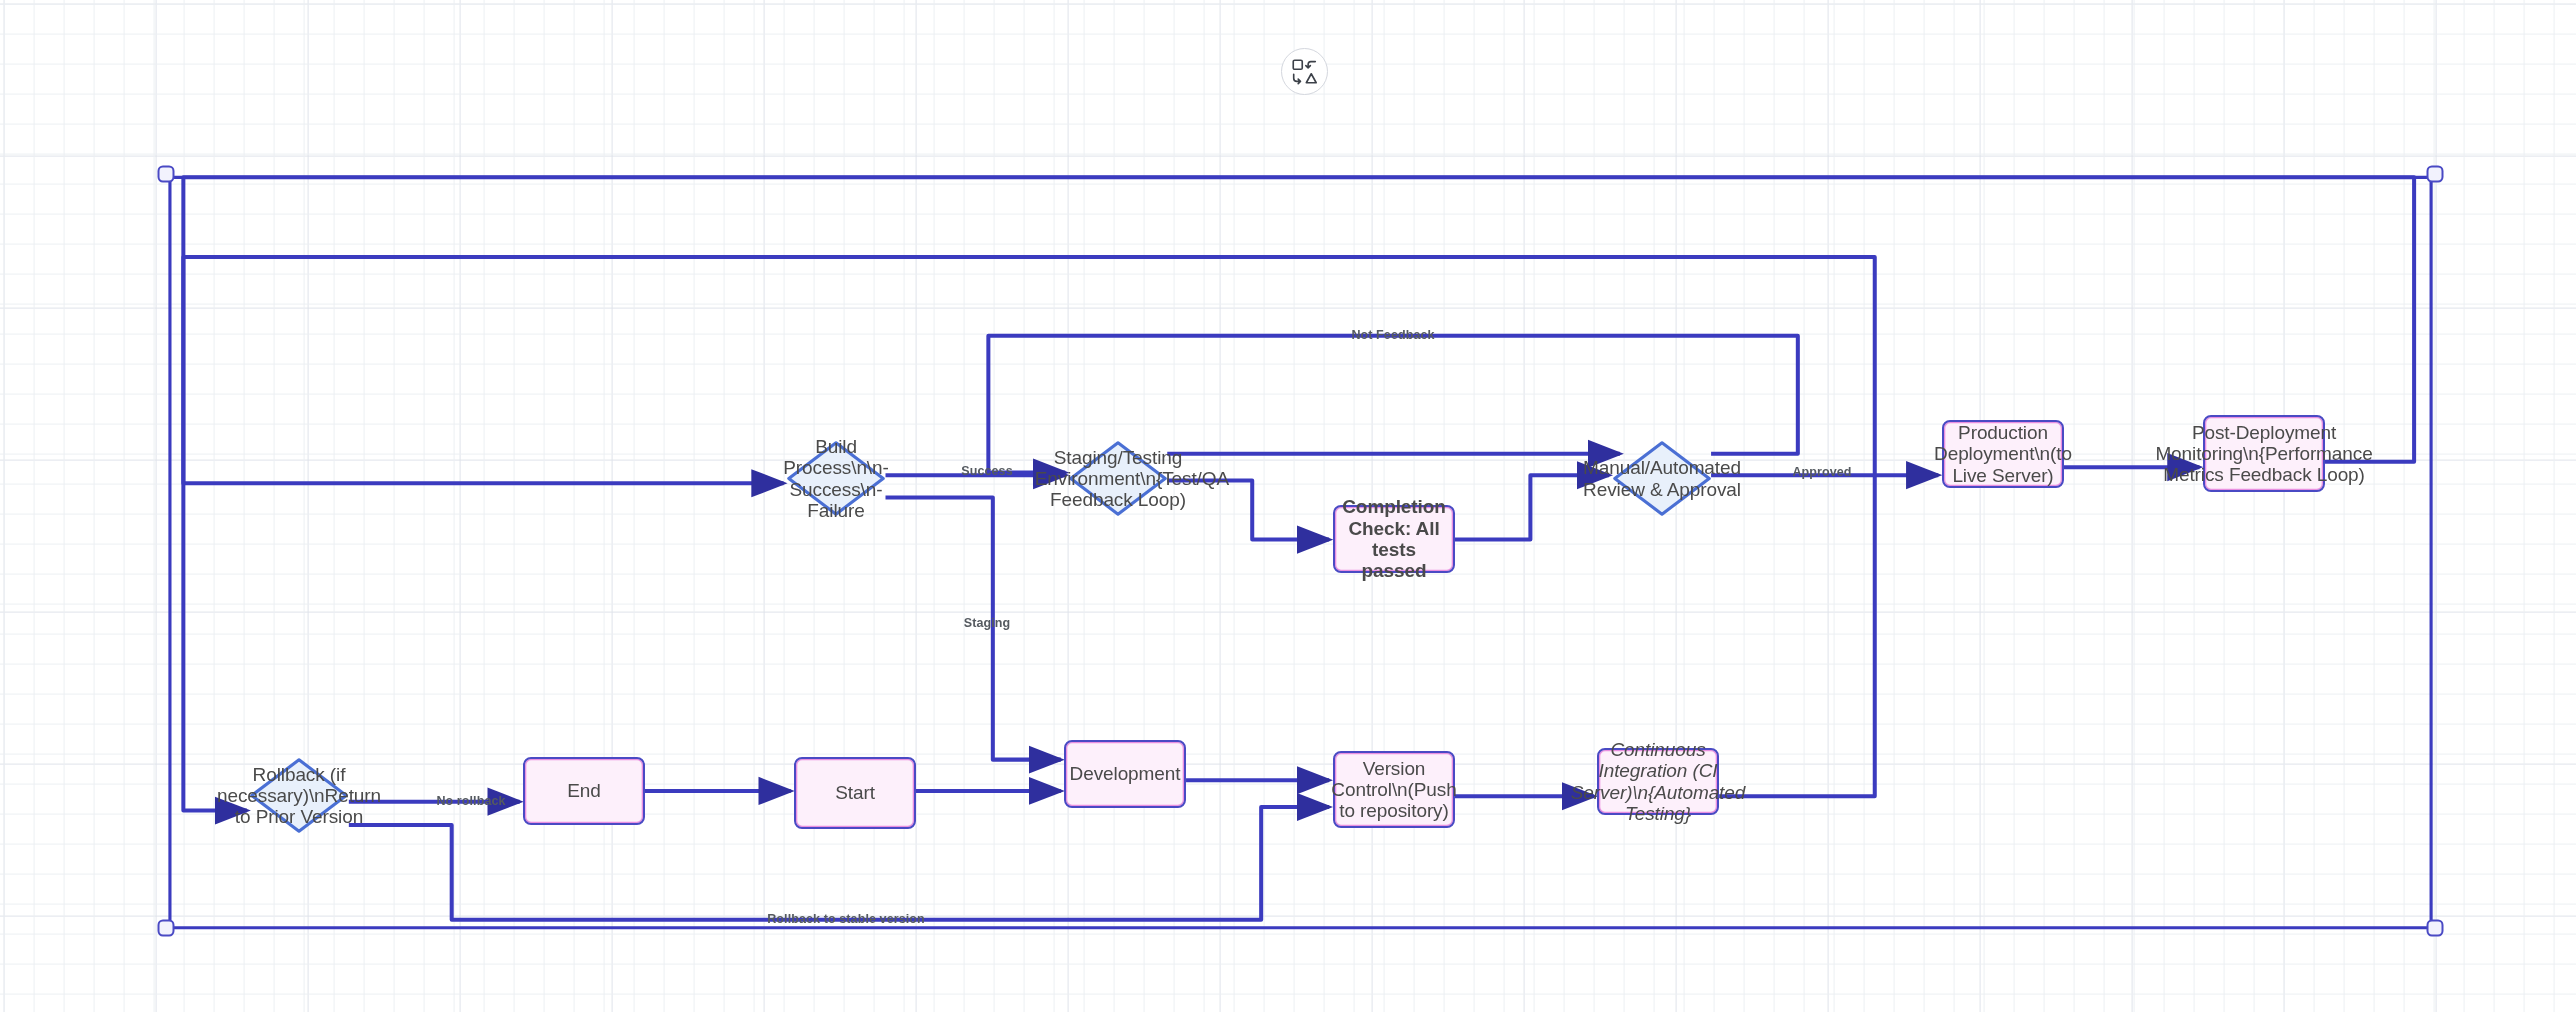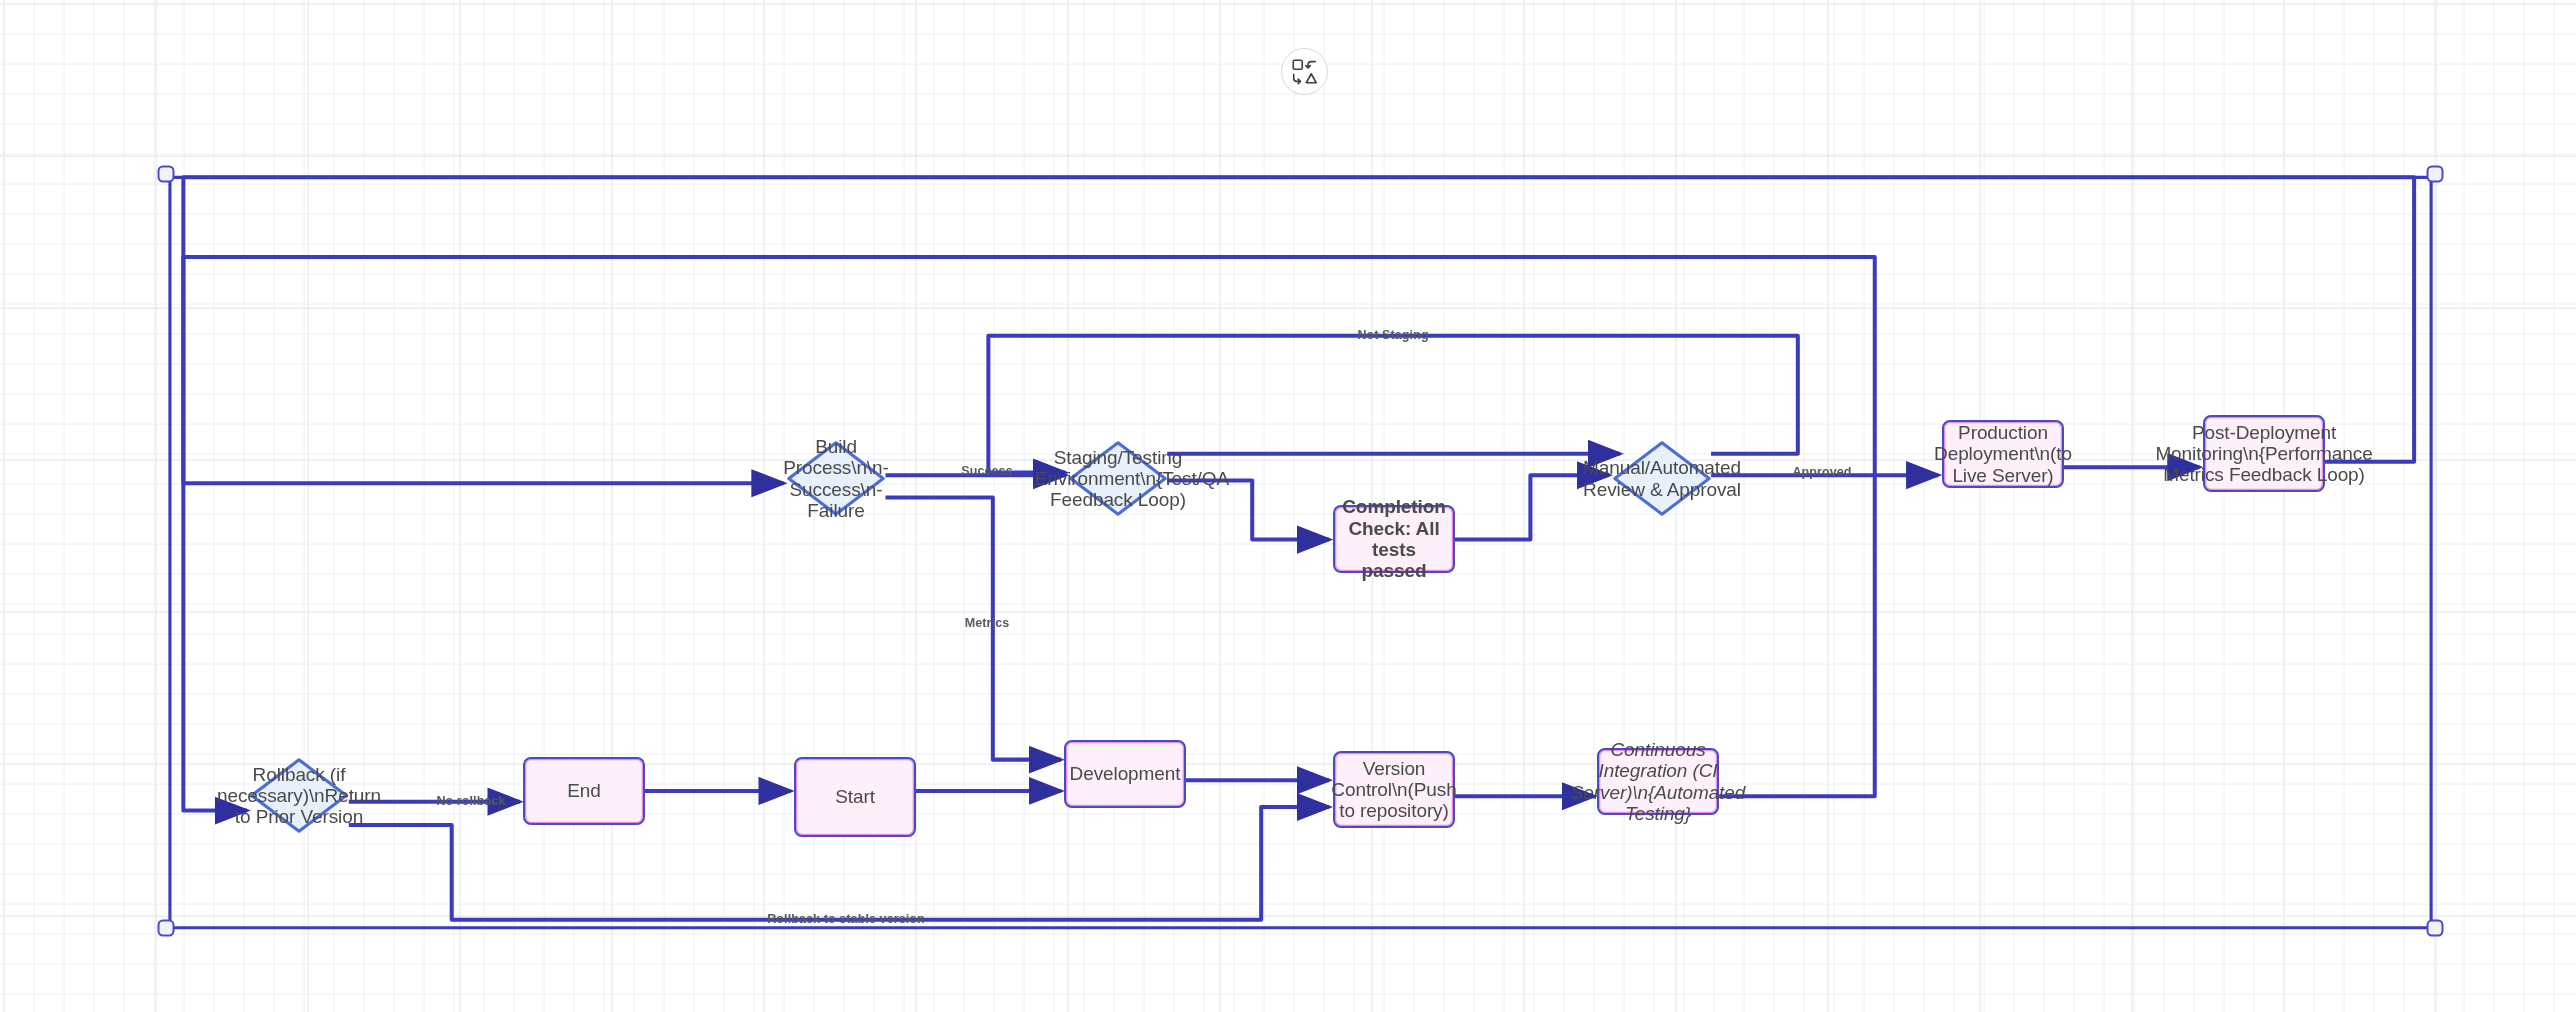--- a/index.html
+++ b/index.html
@@ -189,39 +189,39 @@
   </div>
 
   <div class="node node-rect" style="left:2203px; top:415px; width:122px; height:77px;">
     <span class="node-text">Post-Deployment Monitoring\n{Performance Metrics Feedback Loop)</span>
   </div>
 
   <div class="node node-rect" style="left:523px; top:757px; width:122px; height:68px;">
     <span class="node-text">End</span>
   </div>
 
-  <div class="node node-rect" style="left:794px; top:757px; width:122px; height:80px;">
+  <div class="node node-rect" style="left:794px; top:757px; width:122px; height:72px;">
     <span class="node-text">Start</span>
   </div>
 
   <div class="node node-rect" style="left:1064px; top:740px; width:122px; height:68px;">
     <span class="node-text">Development</span>
   </div>
 
   <div class="node node-rect" style="left:1333px; top:751px; width:122px; height:77px;">
     <span class="node-text">Version Control\n(Push to repository)</span>
   </div>
 
   <div class="node node-rect" style="left:1597px; top:748px; width:122px; height:67px;font-style:italic;">
     <span class="node-text">Continuous Integration (CI Server)\n{Automated Testing}</span>
   </div>
 
   <div class="edge-label" style="left:987px; top:471px;">Success</div>
-  <div class="edge-label" style="left:987px; top:623px;">Metrics</div>
-  <div class="edge-label" style="left:1393px; top:335px;">Not Staging</div>
+  <div class="edge-label" style="left:987px; top:623px;">Staging</div>
+  <div class="edge-label" style="left:1393px; top:335px;">Not Feedback</div>
   <div class="edge-label" style="left:1822px; top:472px;">Approved</div>
   <div class="edge-label" style="left:440px; top:801px;margin-left:31px;">No rollback</div>
   <div class="edge-label" style="left:846px; top:919px;">Rollback to stable version</div>
 
   <div class="handle" style="left:166px; top:174px;"></div>
   <div class="handle" style="left:2435px; top:174px;"></div>
   <div class="handle" style="left:166px; top:928px;"></div>
   <div class="handle" style="left:2435px; top:928px;"></div>
 
   <div id="fab" style="left:1281px; top:48px;">

